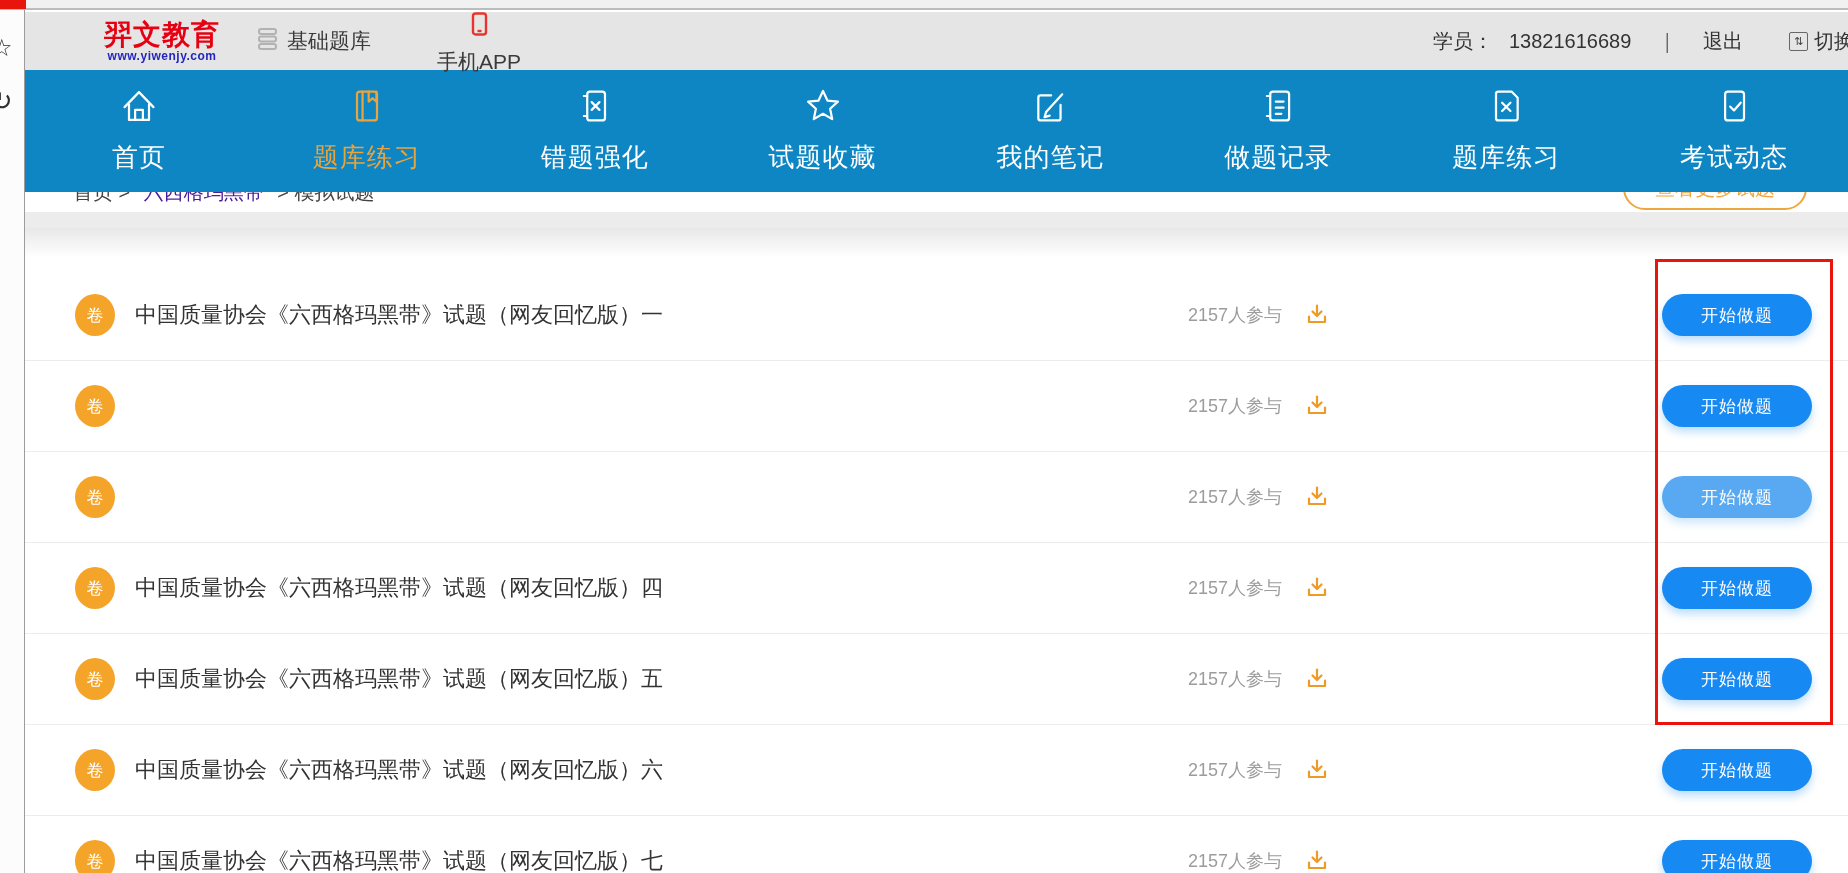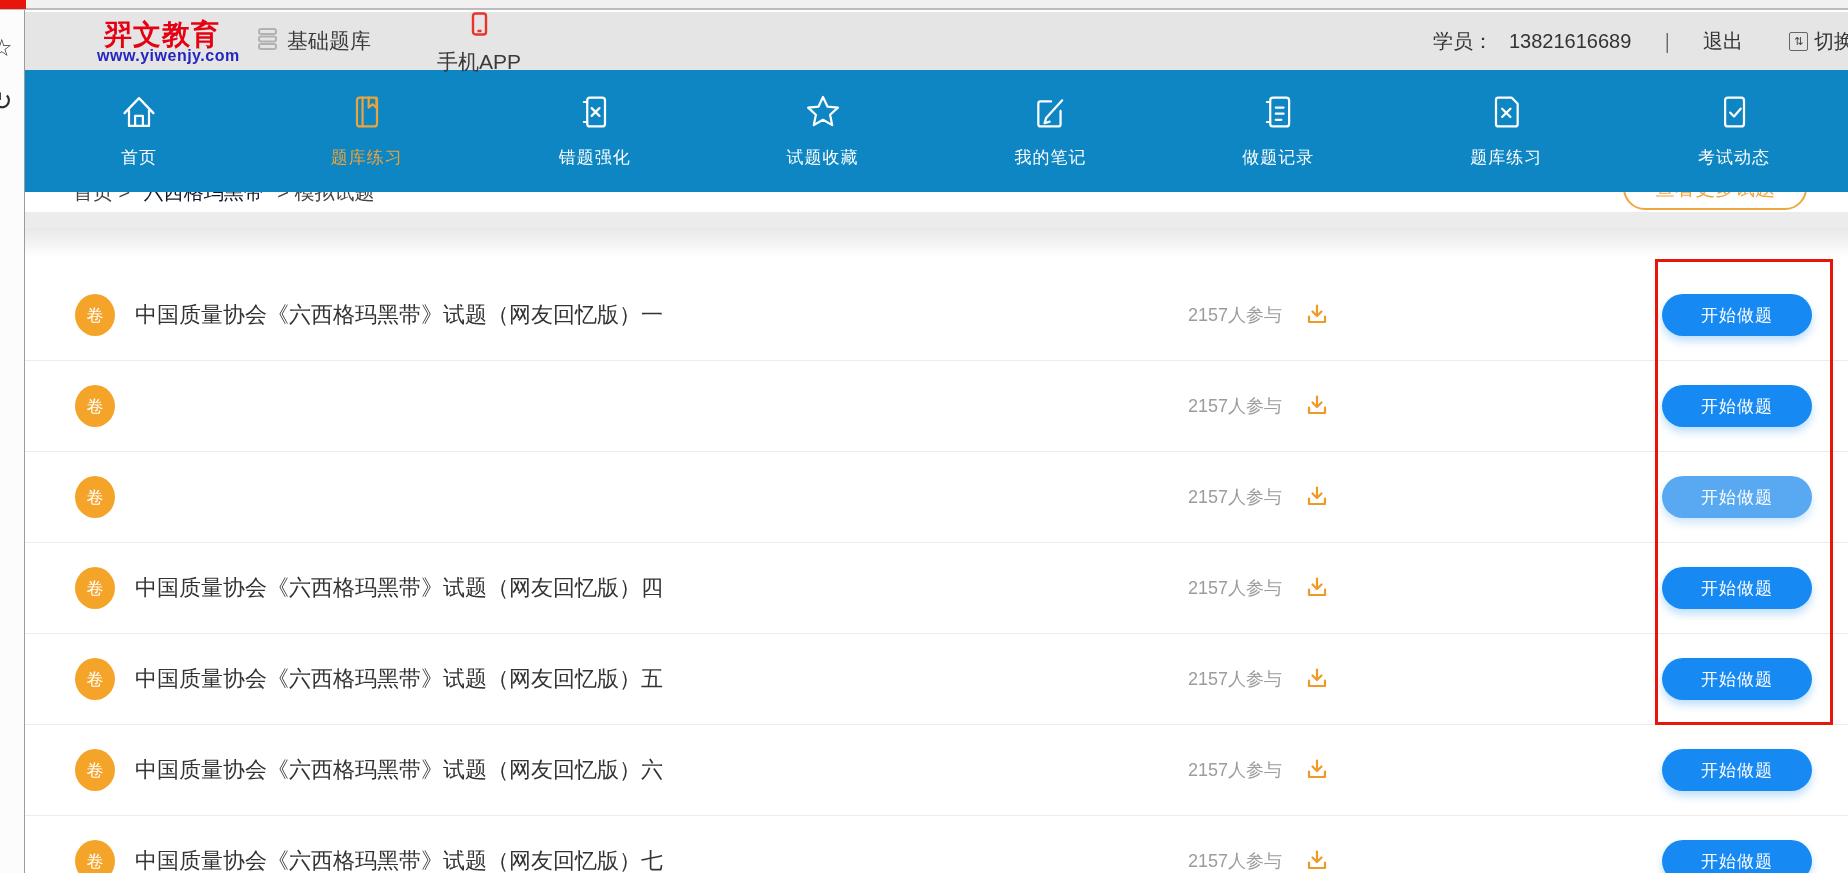--- a/index.html
+++ b/index.html
@@ -13,42 +13,42 @@
   .top-strip .red-notch{position:absolute;left:0;top:0;width:26px;height:9px;background:#e8150d;}
   .side-strip{position:absolute;left:0;top:10px;width:25px;height:863px;background:#fcfcfc;border-right:1px solid #9c9c9c;box-sizing:border-box;overflow:hidden;z-index:15;}
   .side-strip .glyph{position:absolute;left:-9px;font-size:24px;color:#2e2e2e;line-height:1;}
   .glyph.g1{top:26px;}
   .glyph.g2{top:78px;font-size:26px;}
 
   
   .header{position:absolute;left:25px;top:12px;width:1823px;height:58px;background:#e5e5e5;z-index:10;}
   .logo{position:absolute;left:72px;top:8px;width:130px;text-align:center;cursor:pointer;}
   .logo .cn{font-size:28px;font-weight:900;color:var(--logo-red);letter-spacing:1px;line-height:30px;white-space:nowrap;}
-  .logo .en{font-size:16px;font-weight:700;color:#2526bf;letter-spacing:.5px;line-height:12px;}
+  .logo .en{font-size:12px;font-weight:700;color:#2526bf;letter-spacing:.5px;line-height:12px;}
   .hmenu{position:absolute;top:0;height:58px;display:flex;align-items:center;gap:8px;cursor:pointer;}
   .hmenu .lbl{font-size:21px;color:#3a3a3a;}
   .hmenu.m0{left:232px;}
   .hmenu.m1{left:412px;flex-direction:column;}
   .user-area{position:absolute;left:1408px;top:0;height:58px;display:flex;align-items:center;font-size:20px;color:#333;gap:16px;}
   .user-area .sep{margin:0 10px;color:#555;}
   .user-area .logout{cursor:pointer;}
   .switch-area{position:absolute;left:1764px;top:0;height:58px;width:84px;overflow:hidden;display:flex;align-items:center;gap:6px;font-size:20px;color:#333;cursor:pointer;white-space:nowrap;}
   .switch-box{flex:0 0 auto;width:17px;height:17px;border:1.5px solid #666;border-radius:2px;font-size:11px;line-height:16px;text-align:center;color:#444;}
 
   
   .nav{position:absolute;left:25px;top:68px;width:1823px;height:124px;background:var(--nav-blue);display:flex;z-index:9;}
   .nav-item{flex:1 1 0;display:flex;flex-direction:column;align-items:center;justify-content:center;gap:10px;color:#fff;cursor:pointer;}
   .nav-item svg{width:40px;height:40px;stroke:currentColor;fill:none;stroke-width:2;stroke-linecap:round;stroke-linejoin:round;}
-  .nav-item .nlabel{font-size:17px;letter-spacing:1px;}
+  .nav-item .nlabel{font-size:26px;letter-spacing:1px;}
   .nav-item.active{color:var(--active-orange);}
 
   
   .subbar{position:absolute;left:25px;top:192px;width:1823px;height:20px;background:#fff;overflow:hidden;z-index:5;}
   .crumb{position:absolute;left:48px;top:-13px;font-size:20px;color:#444;white-space:nowrap;}
-  .crumb .red{color:#0f172a;margin:0 8px;}
+  .crumb .red{color:#4c1d95;margin:0 8px;}
   .subpill{position:absolute;left:1598px;top:-26px;width:184px;height:44px;box-sizing:border-box;border:2px solid #f0a63f;border-radius:22px;color:#f0a63f;font-size:20px;display:flex;align-items:center;justify-content:center;cursor:pointer;background:#fff;}
 
   .gray-band{position:absolute;left:25px;top:212px;width:1823px;height:16px;background:#ececec;}
 
   
   .main{position:absolute;left:25px;top:228px;width:1823px;height:645px;background:#fff;}
   .main::before{content:"";position:absolute;left:0;top:0;width:100%;height:30px;background:linear-gradient(to bottom,rgba(0,0,0,.09),rgba(0,0,0,0));pointer-events:none;}
   .rows{position:absolute;left:0;top:42px;width:100%;}
   .row{position:relative;height:90px;border-bottom:1px solid #ececec;}
   .badge{position:absolute;left:50px;top:24px;width:40px;height:42px;border-radius:50%;background:var(--orange);color:#fff;font-size:17px;display:flex;align-items:center;justify-content:center;}

